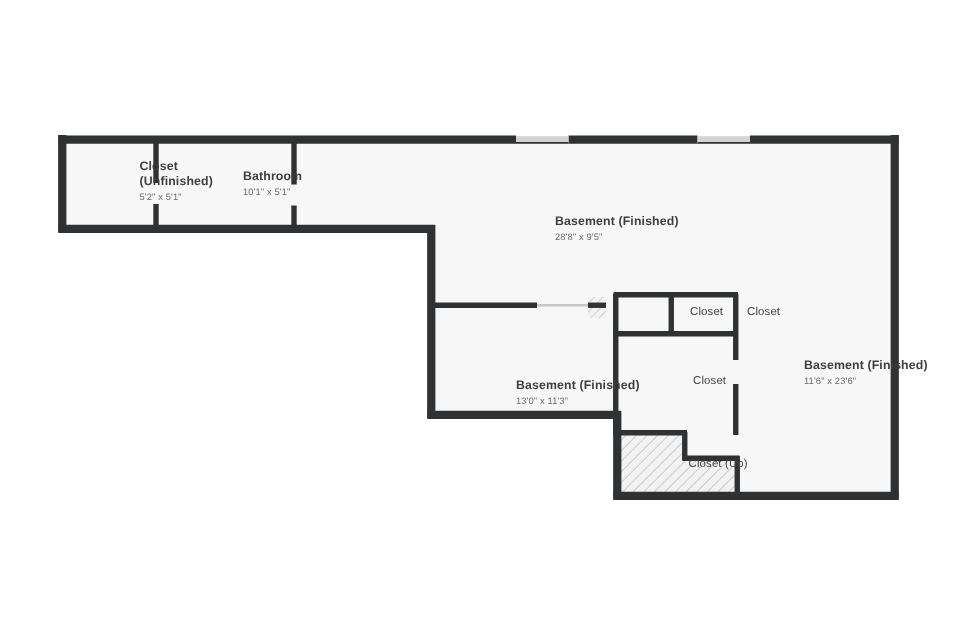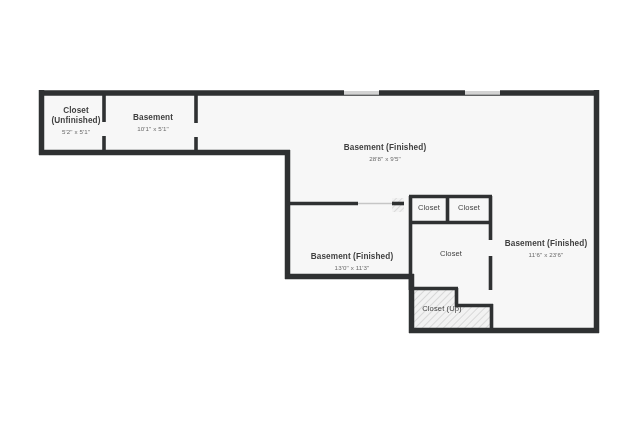--- a/index.html
+++ b/index.html
@@ -21,24 +21,25 @@
     position: absolute;
     left: 0;
     top: 0;
     width: 640px;
     height: 427px;
   }
 
   
   .room-label {
     position: absolute;
-    text-align: center;
+    text-align: left;
     line-height: 1.25;
     pointer-events: none;
     white-space: nowrap;
+    padding-left: 48px;
   }
   .room-label .rl-name {
     display: block;
     font-size: 8.2px;
     font-weight: bold;
     color: #3f3f3f;
     letter-spacing: 0.1px;
   }
   .room-label .rl-dim {
     display: block;
@@ -147,21 +148,21 @@
   </g>
 </svg>
 
 <div class="room-label multiline" style="left: 45px; top: 106px; width: 62px;">
   <span class="rl-name">Closet</span>
   <span class="rl-name">(Unfinished)</span>
   <span class="rl-dim">5'2" x 5'1"</span>
 </div>
 
 <div class="room-label" style="left: 114px; top: 113px; width: 78px;">
-  <span class="rl-name">Basement</span>
+  <span class="rl-name">Bathroom</span>
   <span class="rl-dim">10'1" x 5'1"</span>
 </div>
 
 <div class="room-label" style="left: 322px; top: 143px; width: 126px;">
   <span class="rl-name">Basement (Finished)</span>
   <span class="rl-dim">28'8" x 9'5"</span>
 </div>
 
 <div class="room-label" style="left: 296px; top: 252px; width: 112px;">
   <span class="rl-name">Basement (Finished)</span>

